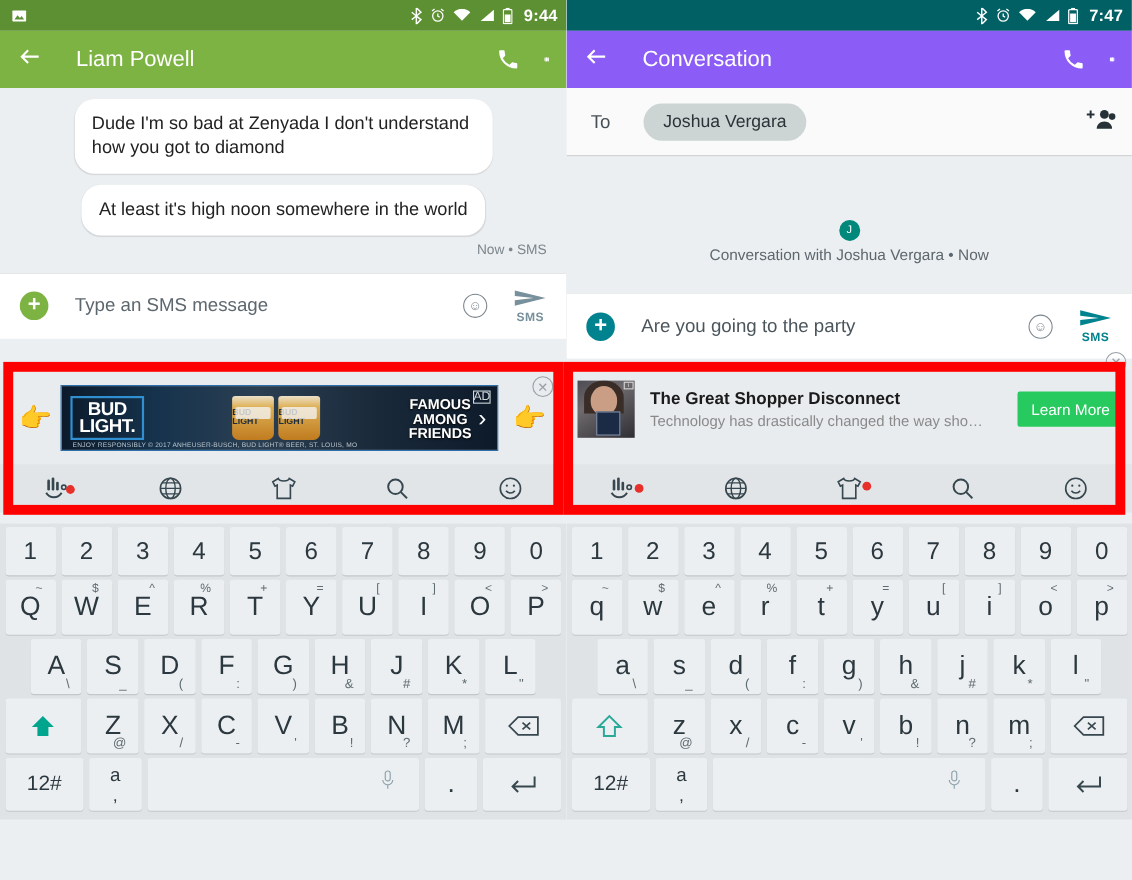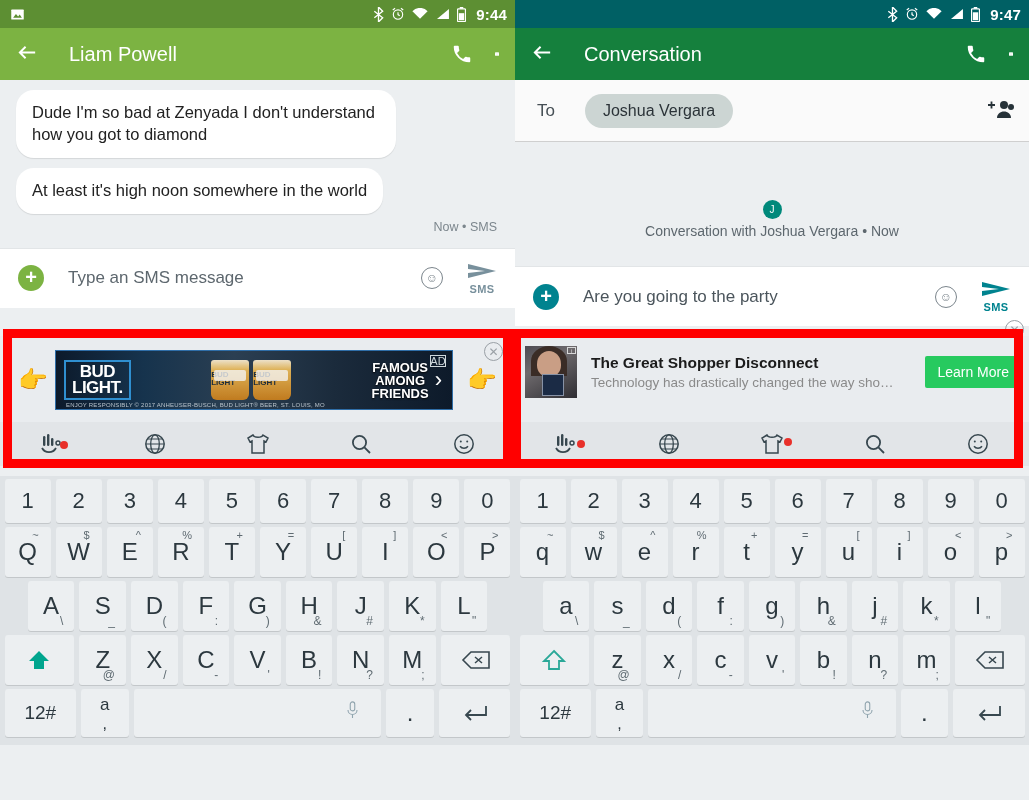--- a/index.html
+++ b/index.html
@@ -28,21 +28,21 @@
   .appbar{
     height:52px; display:flex; align-items:center; color:#fff; padding:0 16px;
   }
   .appbar .title{ font-size:20px; margin-left:30px; flex:1; font-weight:400;}
   .appbar .act{ margin-left:22px; display:flex; align-items:center;}
   .dots{ width:4px; }
   .dots i{ display:block; width:4px; height:4px; border-radius:50%; background:#fff; margin:2.5px 0;}
 
   
   .convo{ background:#eceff1; }
-  .bubble-wrap{ display:flex; justify-content:flex-start; padding:0 16px; margin-top:10px;}
+  .bubble-wrap{ display:flex; justify-content:center; padding:0 16px; margin-top:10px;}
   .bubble{
     background:#fff; border-radius:18px; padding:12px 16px;
     max-width:380px; font-size:16.5px; line-height:1.33; color:#222;
     box-shadow:0 1px 1px rgba(0,0,0,.10);
   }
   .meta{ text-align:right; padding:6px 18px 0 0; font-size:12.5px; color:#7c868d; }
 
   
   .compose{
     background:#fff; height:60px; display:flex; align-items:center;
@@ -527,25 +527,25 @@
             <path d="M15 1 L15 12 L2 12 Z" fill="#fff"></path>
           </svg>
       </span>
       <span class="sb-ic">
         <svg width="9" height="15" viewBox="0 0 10 17">
             <rect x="3" y="0" width="4" height="2" fill="#fff"></rect>
             <rect x="0.5" y="2" width="9" height="14.5" rx="1" fill="none" stroke="#fff" stroke-width="1.4"></rect>
             <rect x="2" y="6" width="6" height="9" fill="#fff"></rect>
           </svg>
       </span>
-      <span class="sb-time">9:47</span>
-    </div>
-  </div>
-
-  <div class="appbar" style="background:#15803d">
+      <span class="sb-time">7:47</span>
+    </div>
+  </div>
+
+  <div class="appbar" style="background:#8b5cf6">
     <span>
       <svg width="23" height="23" viewBox="0 0 24 24">
           <path d="M20 12H4 M10 6l-6 6 6 6" stroke="#fff" stroke-width="2" fill="none"></path>
         </svg>
     </span>
     <span class="title">Conversation</span>
     <span class="act">
       <svg width="22" height="22" viewBox="0 0 24 24">
           <path d="M6.6 10.8a15 15 0 0 0 6.6 6.6l2.2-2.2a1 1 0 0 1 1-.25 11.4 11.4 0 0 0 3.6.57 1 1 0 0 1 1 1V20a1 1 0 0 1-1 1A17 17 0 0 1 3 4a1 1 0 0 1 1-1h3.5a1 1 0 0 1 1 1 11.4 11.4 0 0 0 .57 3.6 1 1 0 0 1-.25 1z" fill="#fff"></path>
         </svg>

